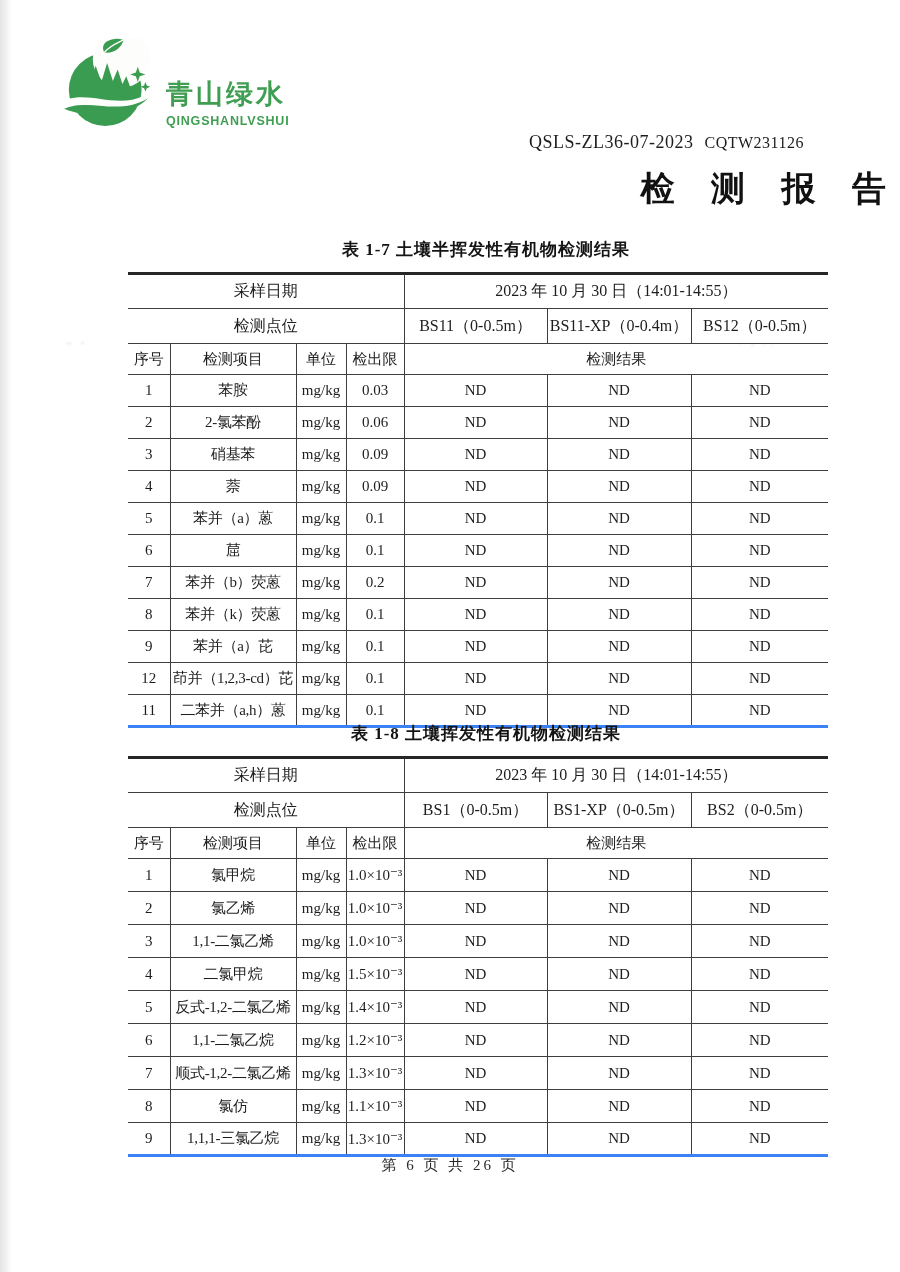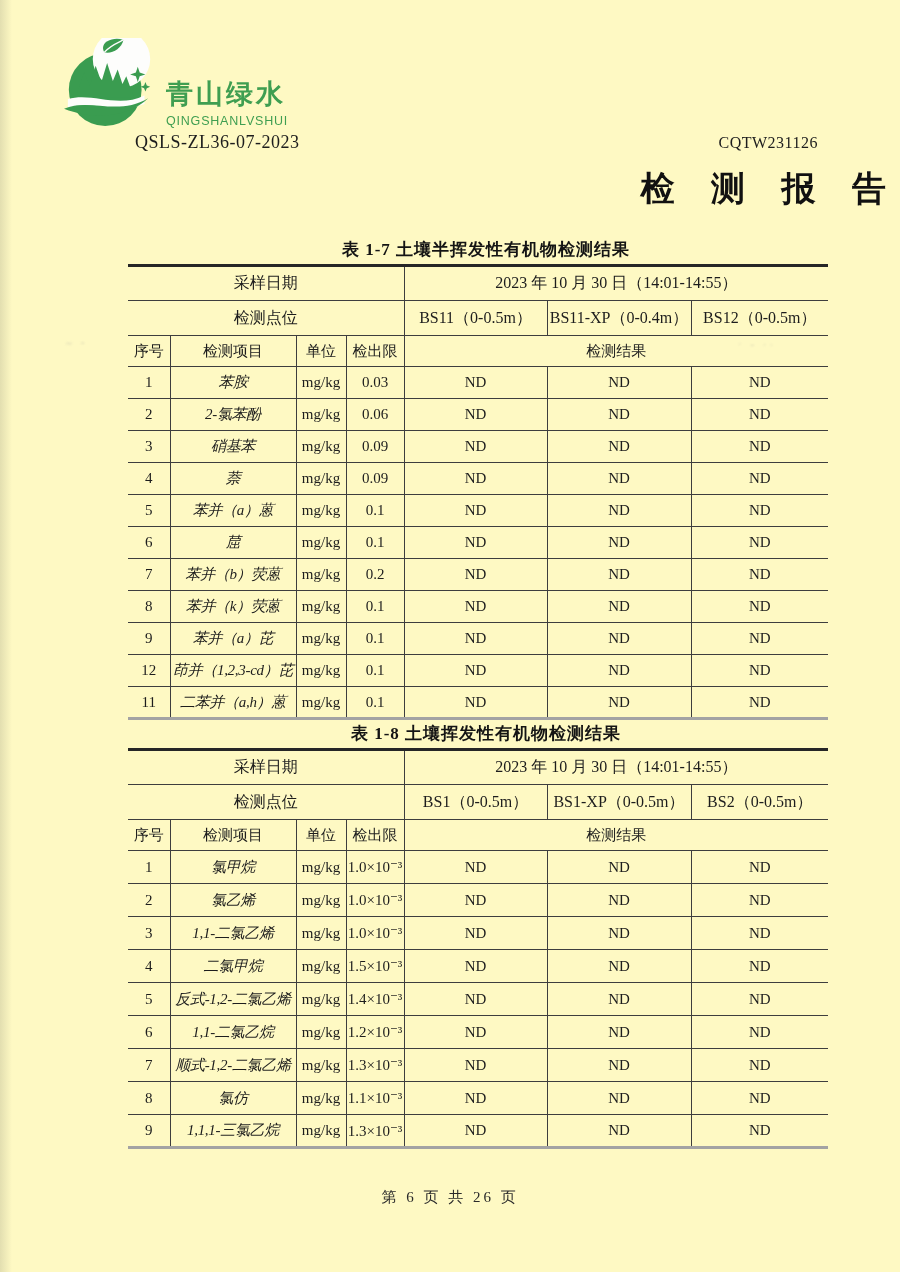--- a/index.html
+++ b/index.html
@@ -1,64 +1,64 @@
 <!DOCTYPE html>
 <html><head>
 <meta charset="utf-8">
 <style>
   html,body{margin:0;padding:0;background:#e8e8e8;}
   .page{
     position:relative;width:900px;height:1272px;margin:0 auto;
-    background:#fef9c3;overflow:hidden;
+    background:#ffffff;overflow:hidden;
     font-family:"Liberation Serif","DejaVu Serif",serif;color:#1d1d1d;
   }
   .edge-shade{position:absolute;left:0;top:0;width:12px;height:100%;
     background:linear-gradient(to right,rgba(60,60,60,.14),rgba(0,0,0,0));}
   
   .logo{position:absolute;left:62px;top:38px;display:flex;align-items:flex-start;}
   .logo-text{margin-left:8px;margin-top:38px;}
   .brand-cn{font-size:27px;font-weight:600;color:#3f9e51;letter-spacing:3px;
     font-family:"Liberation Sans","DejaVu Sans",sans-serif;}
-  .brand-en{font-size:12.5px;font-weight:normal;color:#3f9e51;letter-spacing:.8px;
+  .brand-en{font-size:12.5px;font-weight:bold;color:#3f9e51;letter-spacing:.8px;
     font-family:"Liberation Sans","DejaVu Sans",sans-serif;margin-top:2px;}
-  .codes{position:absolute;left:135px;right:82px;top:132px;
-    display:flex;justify-content:space-between;align-items:baseline;gap:11px;}
+  .codes{position:absolute;left:135px;right:96px;top:132px;
+    display:flex;justify-content:flex-end;align-items:baseline;gap:11px;}
   .code-left{font-size:18px;letter-spacing:.5px;}
   .code-right{font-size:16px;letter-spacing:.5px;}
   
   .report-title{position:absolute;left:60px;width:840px;top:166px;
     text-align:right;font-size:34px;font-weight:bold;letter-spacing:14px;color:#111;}
   
   .tbl-caption{position:absolute;left:136px;width:700px;text-align:center;
     font-size:17px;font-weight:bold;color:#141414;letter-spacing:1px;}
   #cap1{top:238px;}
   #cap2{top:722px;}
   
   table.report{position:absolute;left:128px;width:700px;table-layout:fixed;
     border-collapse:collapse;
-    border-top:3px solid #262626;border-bottom:3px solid #a3a3a3;}
+    border-top:3px solid #262626;border-bottom:3px solid #3b82f6;margin-top:8px;}
   #table1{top:264px;}
   #table2{top:748px;}
   table.report td{
     text-align:center;vertical-align:middle;font-size:15px;color:#1d1d1d;
     padding:0 1px;white-space:nowrap;overflow:visible;
     border-bottom:1.5px solid #3e3e3e;
   }
   table.report tbody tr:last-child td{border-bottom:none;}
   td.bl{border-left:1.5px solid #3e3e3e;}
   tr.hrow1 td{height:33px;font-size:16px;}
   tr.hrow2 td{height:34px;font-size:16px;}
   tr.hrow3 td{height:30px;}
   #table1 tbody tr{height:32px;}
   #table2 tbody tr{height:33px;}
-  td.col1{font-size:14.5px;letter-spacing:-.3px;font-style:italic;}
+  td.col1{font-size:14.5px;letter-spacing:-.3px;}
   td.col3{font-size:14px;}
   
   .footer{position:absolute;left:0;width:900px;top:1156px;text-align:center;
-    font-size:15px;letter-spacing:3px;color:#2a2a2a;margin-top:32px;}
+    font-size:15px;letter-spacing:3px;color:#2a2a2a;}
   
   .smudge{position:absolute;opacity:.55;filter:blur(1.2px);color:#9a9a9a;
     font-size:11px;letter-spacing:3px;transform:rotate(-4deg);}
   .smudge-a{left:66px;top:336px;}
   .smudge-b{left:738px;top:338px;transform:rotate(2deg);opacity:.45;}
 </style>
 </head>
 <body>
 
 <div class="page">

